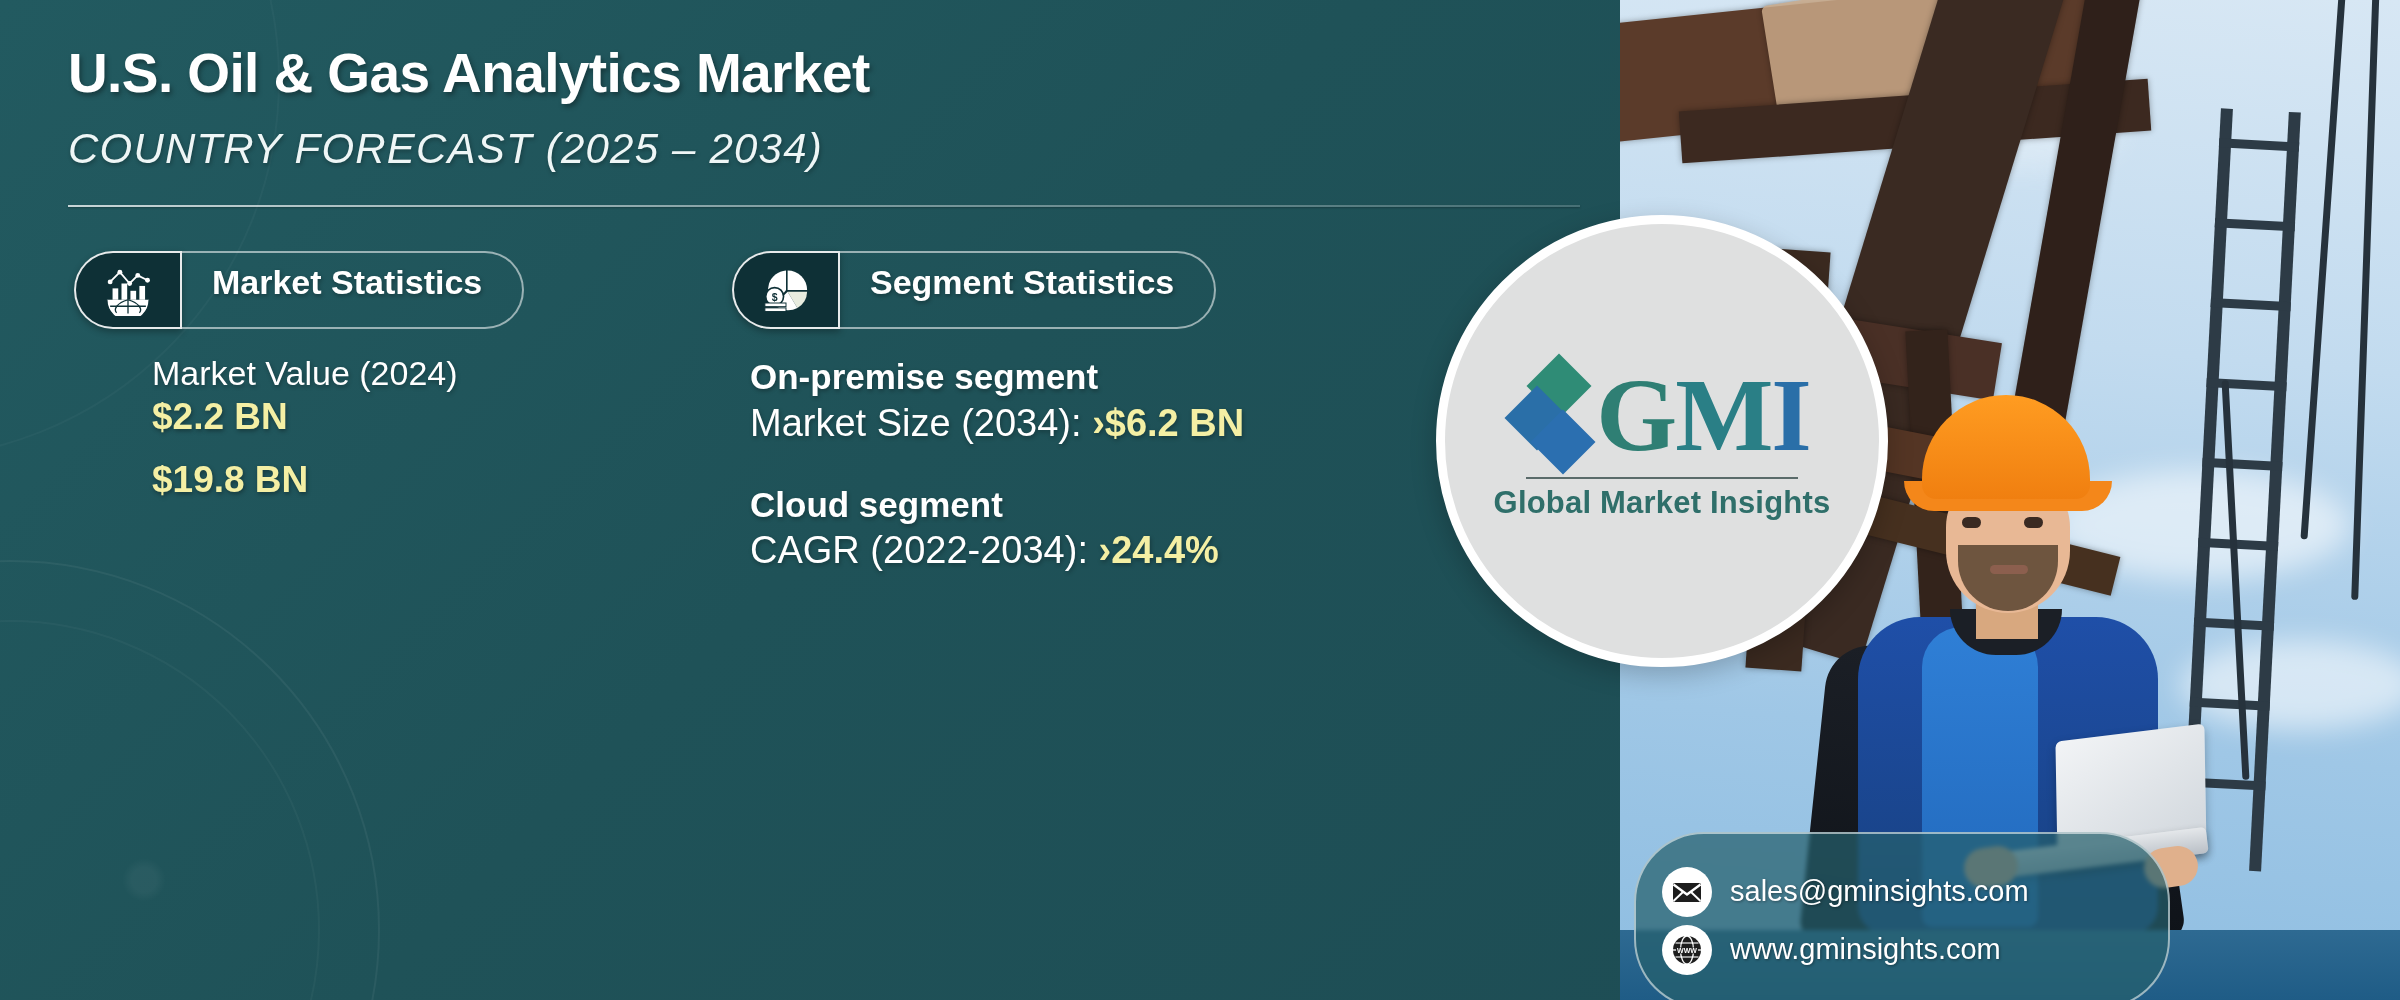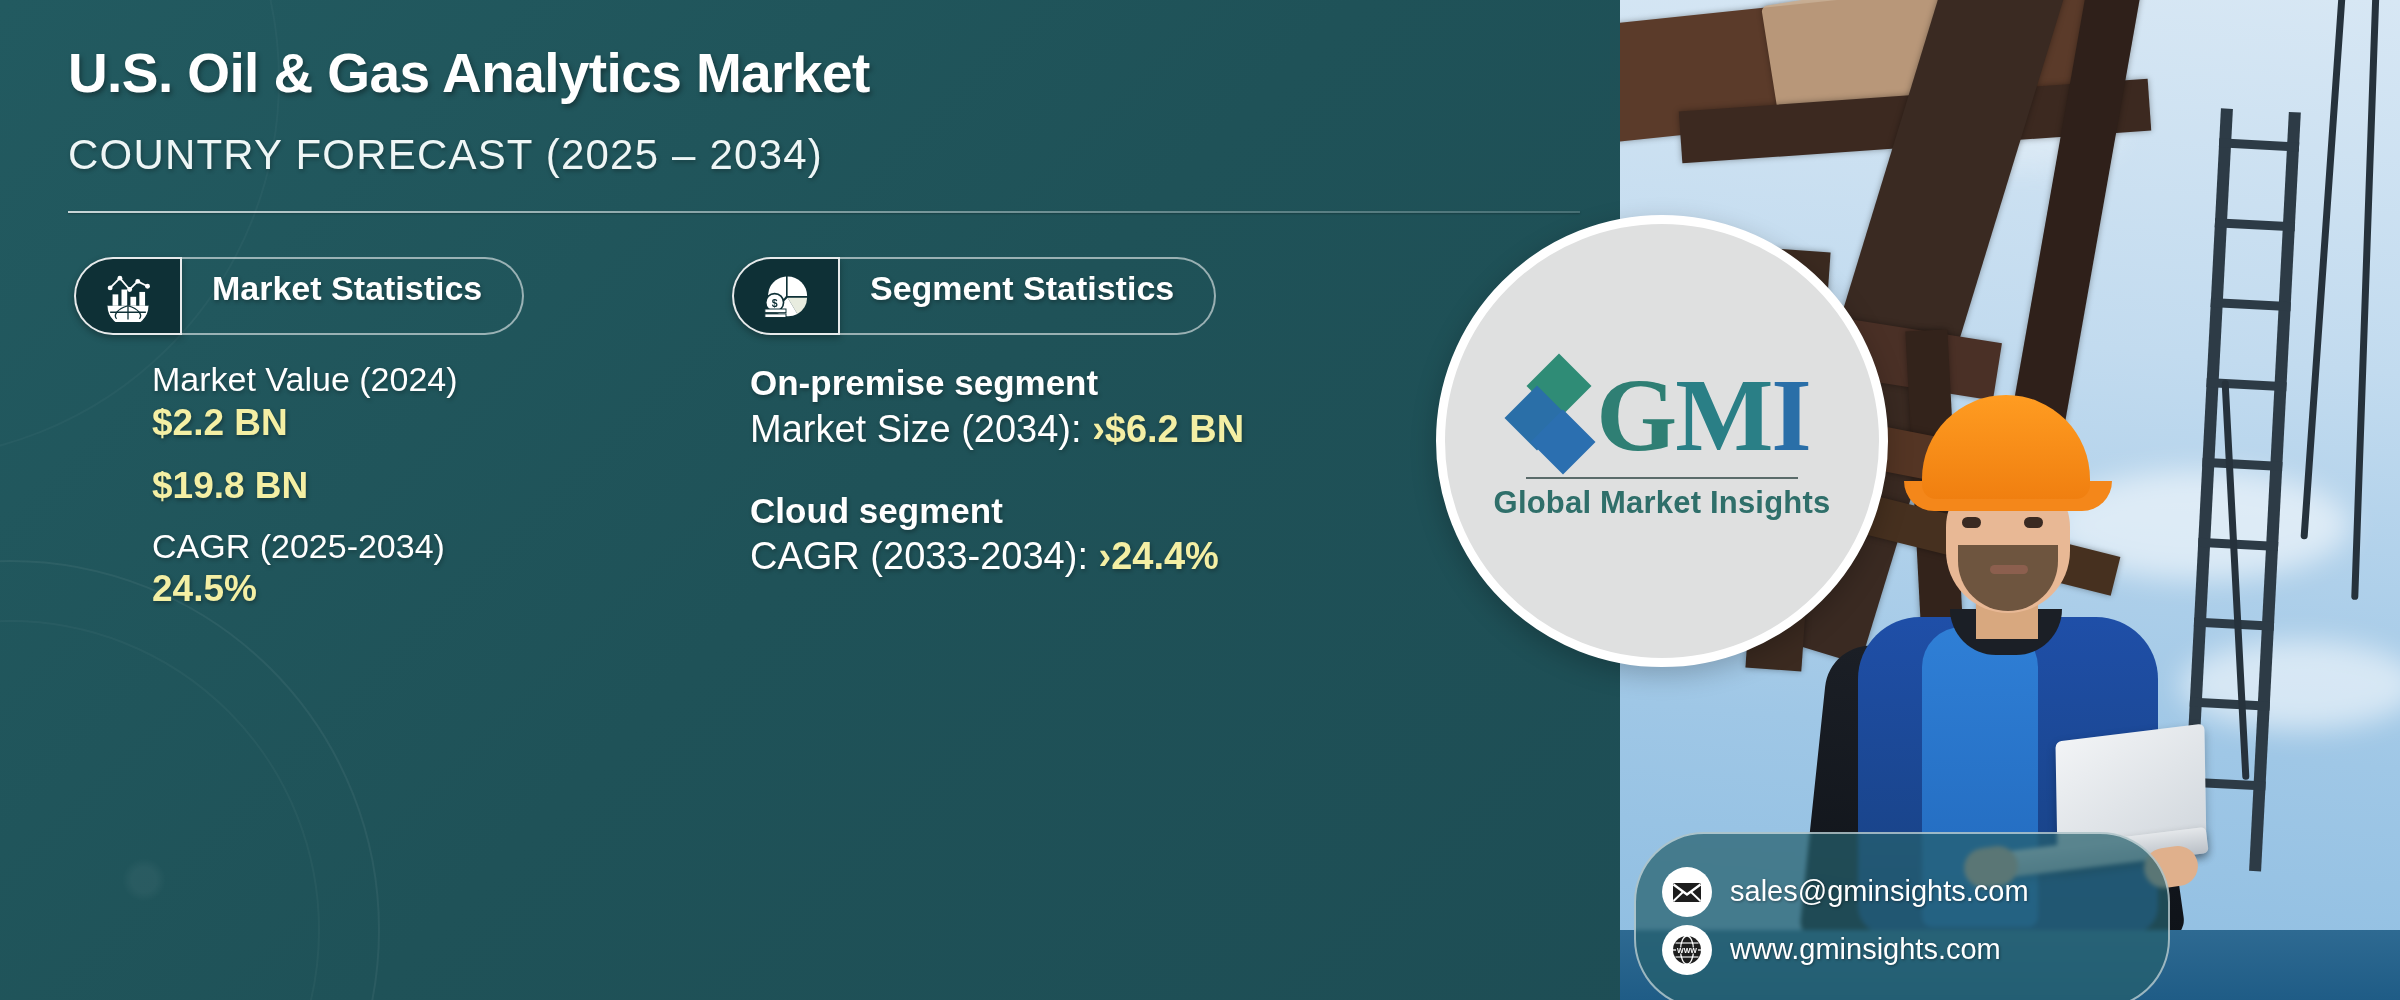--- a/index.html
+++ b/index.html
@@ -40,26 +40,27 @@
 
   .title {
     font-size:55px;
     font-weight:bold;
     color:#ffffff;
     letter-spacing:-0.6px;
     line-height:1.08;
     text-shadow:2px 3px 5px rgba(0,0,0,0.35);
   }
   .subtitle {
-    margin-top:28px;
+    margin-top:22px;
     font-size:42px;
     font-weight:400;
     color:#eef6f6;
     letter-spacing:1.2px;
     text-shadow:1px 2px 4px rgba(0,0,0,0.3);
+    font-style:italic;
   }
 
   .divider {
     margin-top:32px;
     width:1512px; height:2px;
     background:linear-gradient(90deg,rgba(255,255,255,0.75) 0%,rgba(255,255,255,0.45) 45%,rgba(255,255,255,0.18) 100%);
     box-shadow:0 1px 2px rgba(0,0,0,0.25);
   }
 
   
@@ -362,24 +363,20 @@
         </div>
 
         <div class="stat-items">
           <div class="stat-item">
             <div class="stat-label">Market Value (2024)</div>
             <div class="stat-value">$2.2 BN</div>
           </div>
           <div class="stat-item">
             <div class="stat-value">$19.8 BN</div>
           </div>
-          <div class="stat-item">
-            <div class="stat-label">CAGR (2025-2034)</div>
-            <div class="stat-value">24.5%</div>
-          </div>
         </div>
       </div>
 
       <div class="stat-col segment">
         <div class="pill">
           <div class="pill-icon">
             <svg viewBox="0 0 64 64" fill="none">
 
               <path d="M34 8 A24 24 0 0 1 58 32 L34 32 Z" fill="#ffffff"></path>
               <path d="M34 34 L58 34 A24 24 0 0 1 46 54 Z" fill="#e8ecdf"></path>
@@ -396,21 +393,21 @@
           <div class="pill-label">Segment Statistics</div>
         </div>
 
         <div class="seg-items">
           <div class="seg-item">
             <div class="seg-head">On-premise segment</div>
             <div class="seg-sub"><span>Market Size (2034): </span><span class="hl">›$6.2 BN</span></div>
           </div>
           <div class="seg-item">
             <div class="seg-head">Cloud segment</div>
-            <div class="seg-sub"><span>CAGR (2033-2034): </span><span class="hl">›24.4%</span></div>
+            <div class="seg-sub"><span>CAGR (2022-2034): </span><span class="hl">›24.4%</span></div>
           </div>
         </div>
       </div>
 
     </div>
   </div>
 
   <div class="photo-panel">
     <div class="sky"></div>
     <div class="cloud c1"></div>

